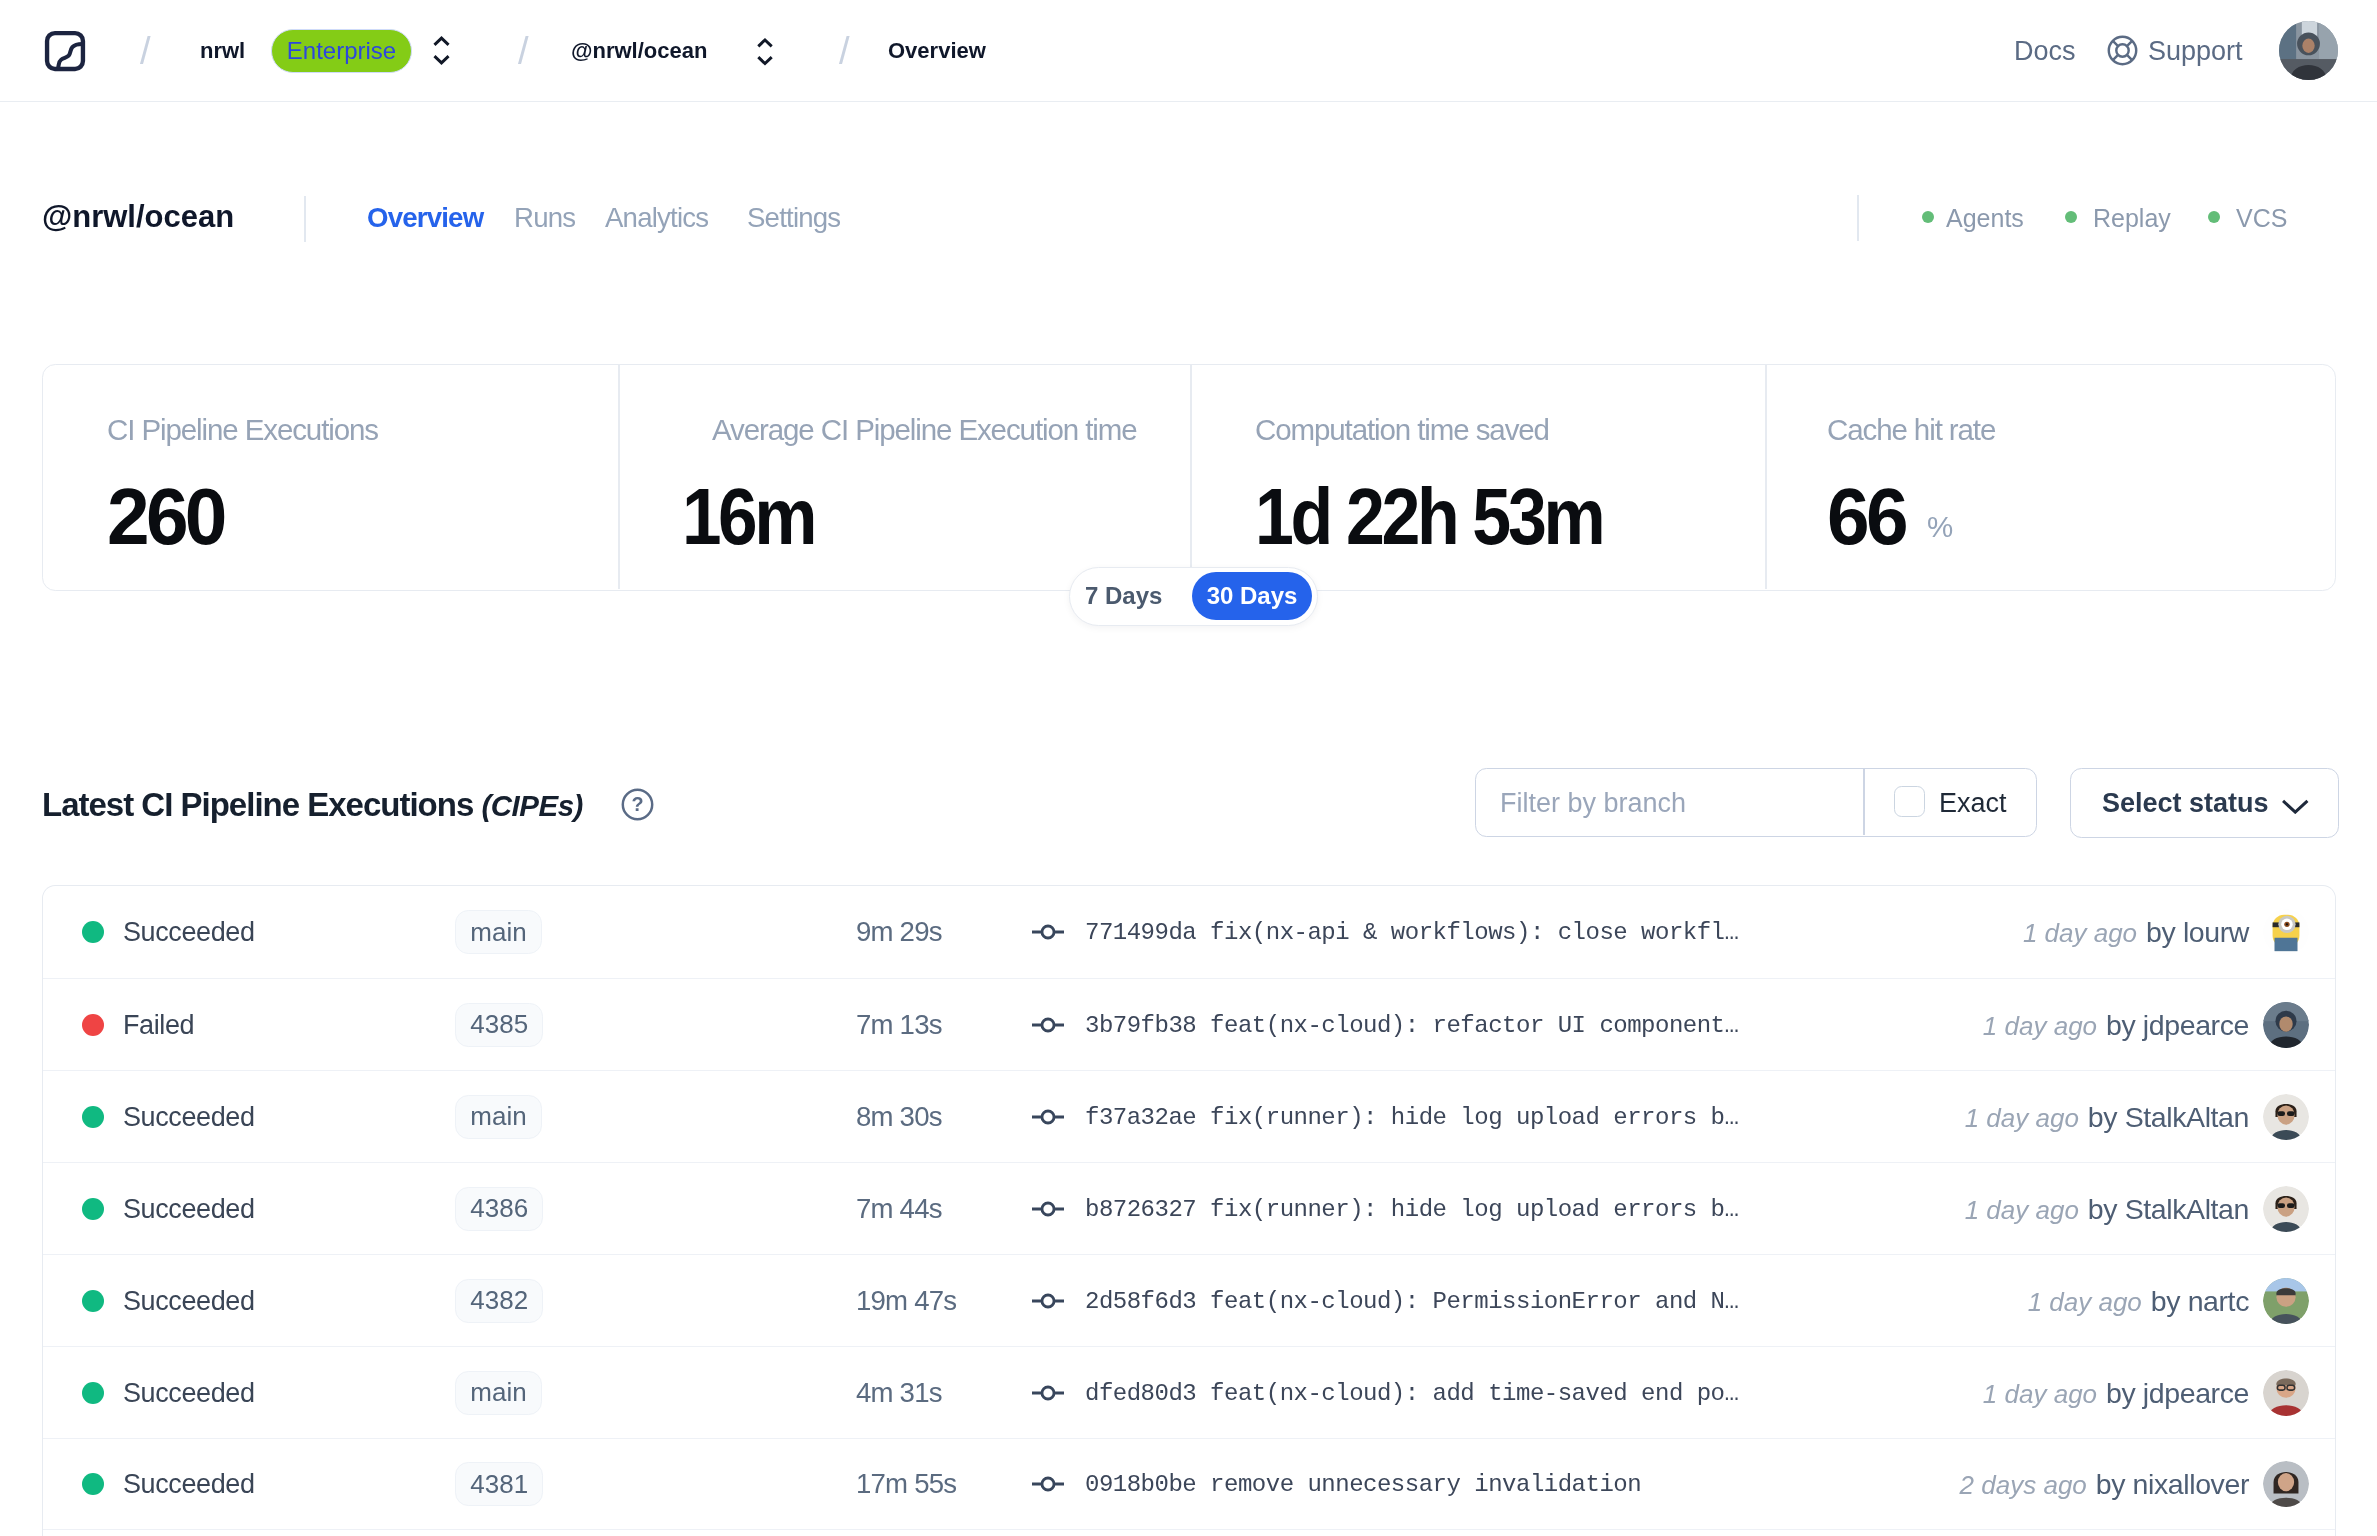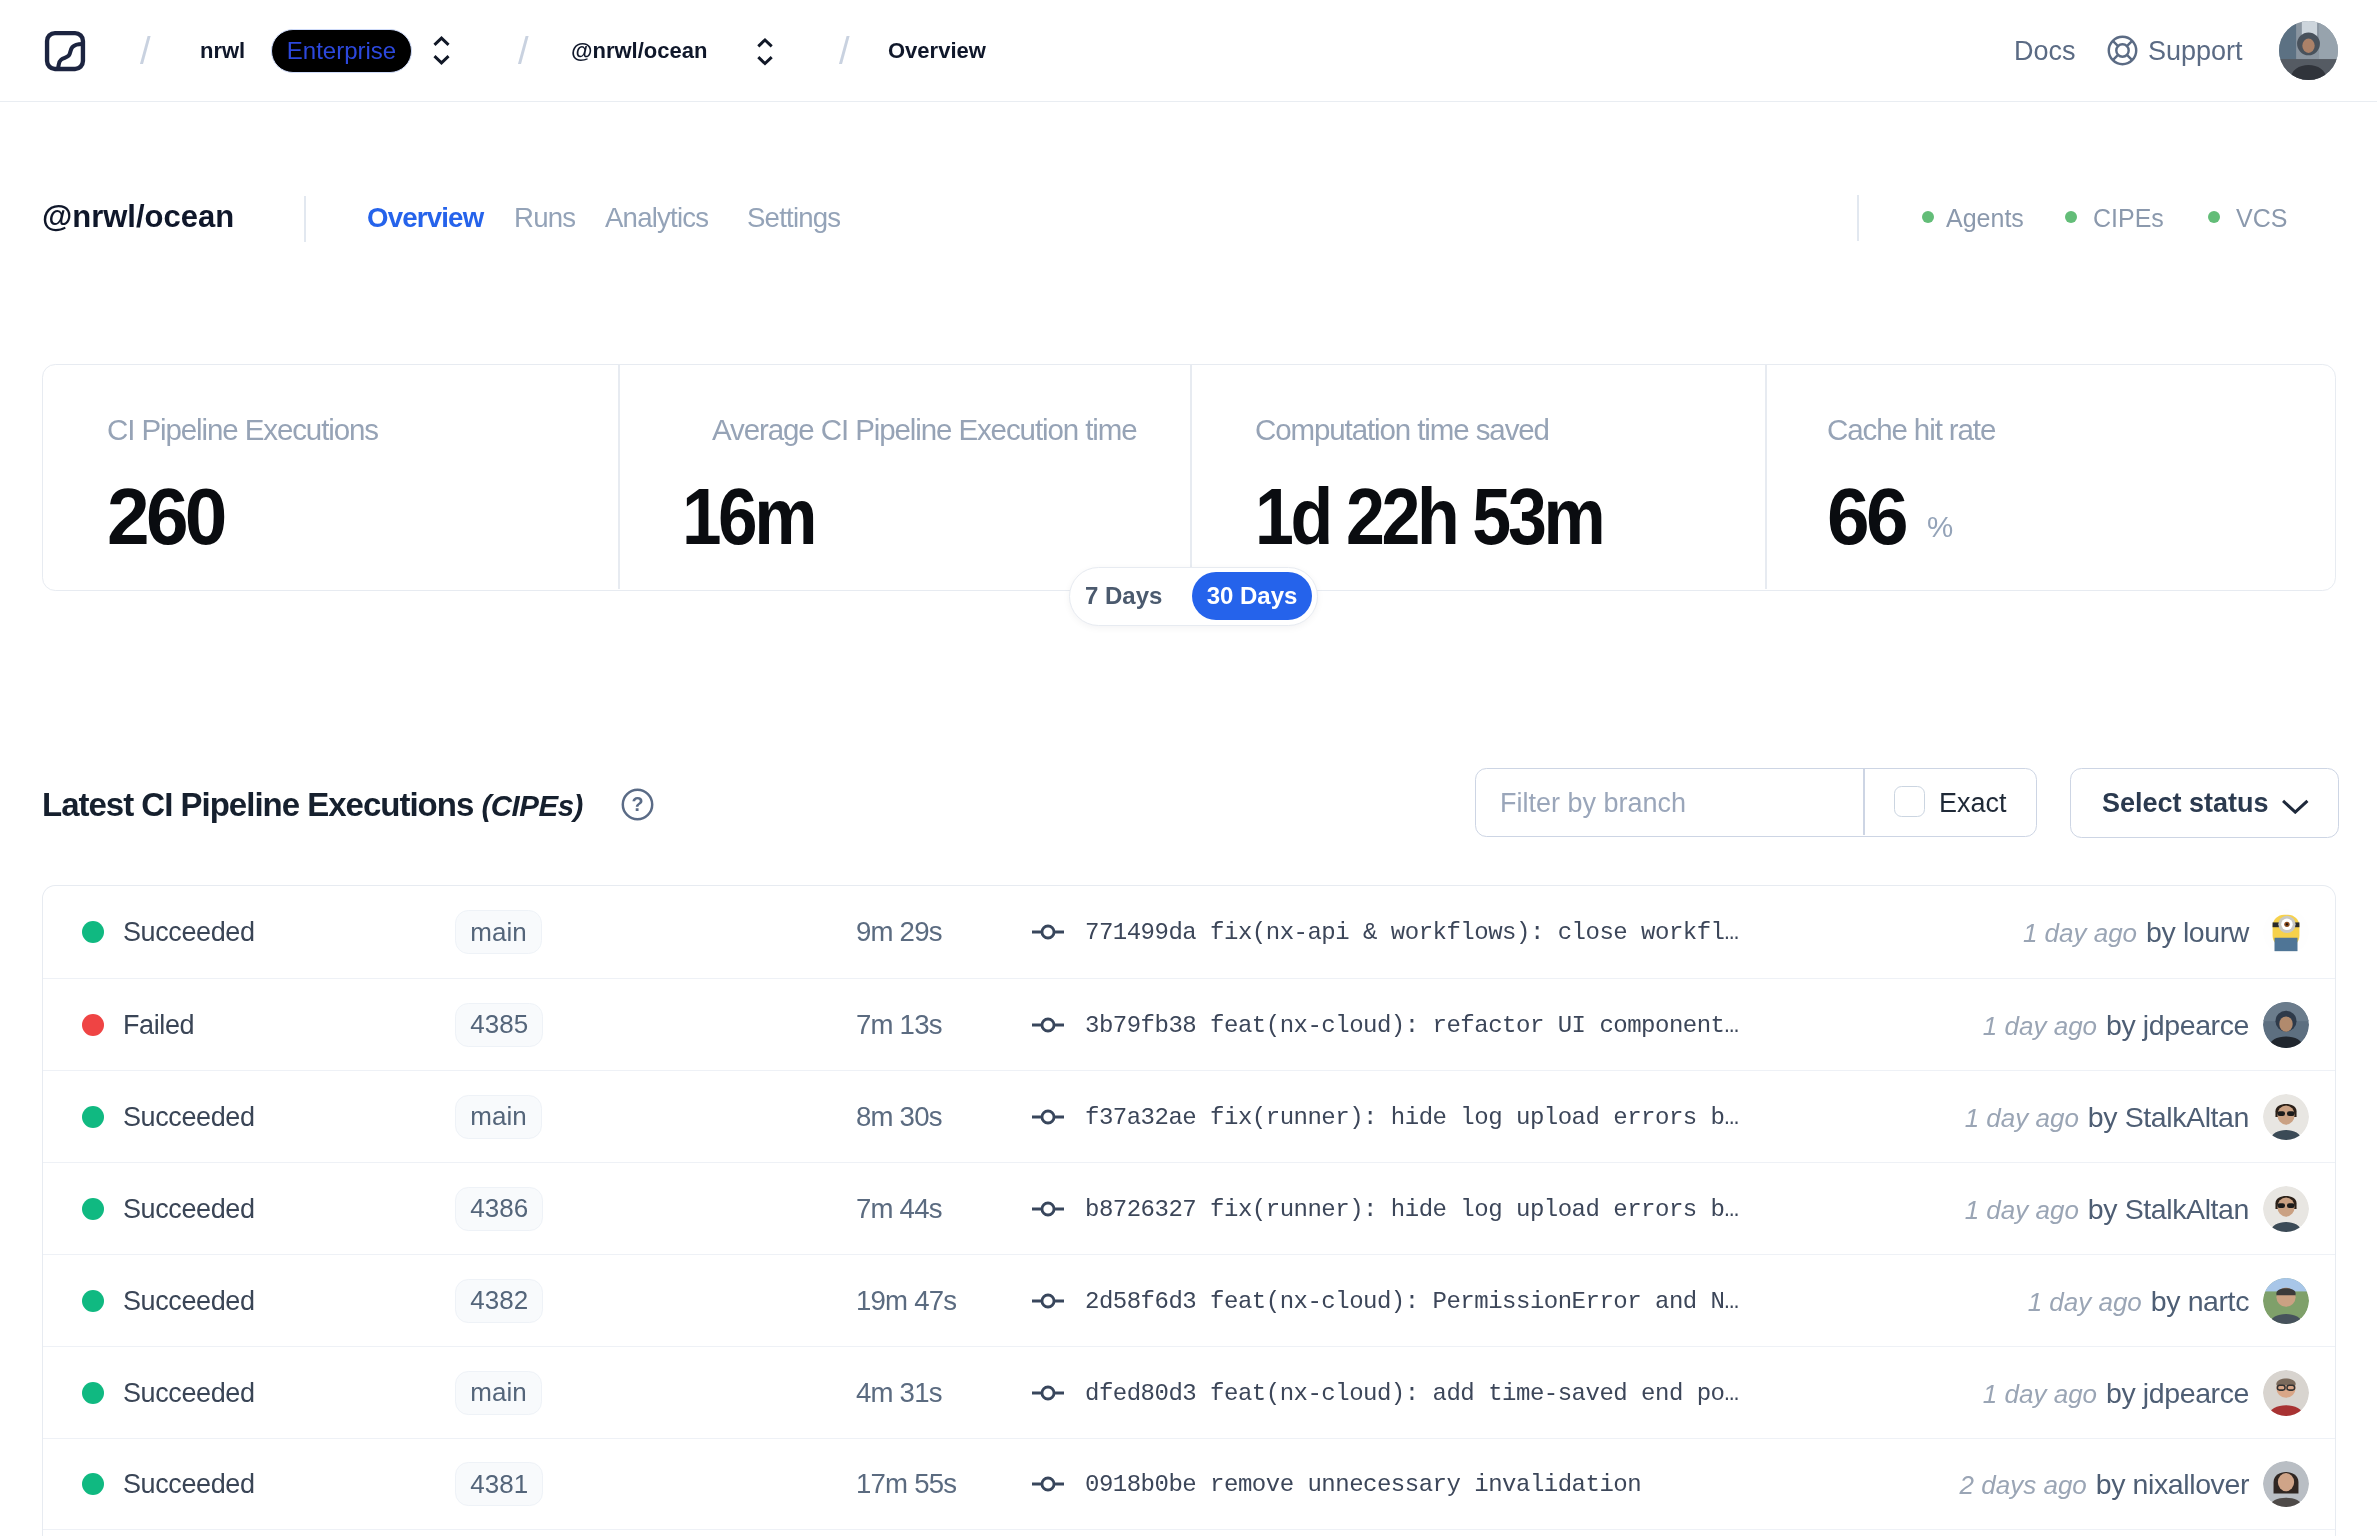--- a/index.html
+++ b/index.html
@@ -2,21 +2,21 @@
 <html style="font-size:15px"><head>
 <meta charset="utf-8">
 <style>
 * { margin:0; padding:0; box-sizing:border-box; }
 html,body { width:2378px; height:1537px; background:#fff; font-family:"Liberation Sans", sans-serif; overflow:hidden; position:relative; }
 .abs { position:absolute; }
 
 #nav { position:absolute; left:0; top:0; width:2378px; height:102px; background:#fff; border-bottom:1.9px solid #e9edf2; }
 .crumb-sep { position:absolute; top:50%; transform:translateY(-50%); color:#c9d2e0; font-size:38px; font-weight:400; }
 .navtxt { position:absolute; top:50%; transform:translateY(-50%); color:#0f172a; font-size:22px; font-weight:600; white-space:nowrap; }
-#ent-badge { position:absolute; left:271px; top:28.5px; width:141px; height:44px; border-radius:22px; background:#000000; border:1.9px solid #cfdbf9; color:#2c48dd; font-size:24px; font-weight:500; display:flex; align-items:center; justify-content:center; }
+#ent-badge { position:absolute; left:271px; top:28.5px; width:141px; height:44px; border-radius:22px; background:#84cc16; border:1.9px solid #cfdbf9; color:#2c48dd; font-size:24px; font-weight:500; display:flex; align-items:center; justify-content:center; }
 .navlink { position:absolute; top:50%; transform:translateY(-50%); color:#5b6b84; font-size:27px; font-weight:500; }
 
 #pagetitle { position:absolute; left:42px; top:217px; transform:translateY(-50%); font-size:31px; font-weight:700; color:#0f172a; }
 .vdiv { position:absolute; width:1.9px; background:#e2e8f0; }
 .tab { position:absolute; top:218px; transform:translateY(-50%); font-size:27.6px; font-weight:500; color:#94a3b8; letter-spacing:-0.8px; }
 .tab.active { color:#2563eb; font-weight:600; }
 .statusdot { position:absolute; width:12.4px; height:12.4px; border-radius:50%; background:#63bd78; top:211px; }
 .statuslbl { position:absolute; top:218px; transform:translateY(-50%); font-size:25px; color:#8b99ad; }
 
 #stats { position:absolute; left:42px; top:364px; width:2294px; height:227px; border:1.9px solid #e7ebf1; border-radius:13.3px; background:#fff; }
@@ -106,21 +106,21 @@
 <div id="pagetitle">@nrwl/ocean</div>
 <div class="vdiv" style="left:304px; top:196px; height:46px;"></div>
 <span class="tab active" style="left:367px;">Overview</span>
 <span class="tab" style="left:514px;">Runs</span>
 <span class="tab" style="left:605px;">Analytics</span>
 <span class="tab" style="left:747px;">Settings</span>
 <div class="vdiv" style="left:1857px; top:195px; height:46px;"></div>
 <div class="statusdot" style="left:1922px;"></div>
 <span class="statuslbl" style="left:1946px;">Agents</span>
 <div class="statusdot" style="left:2065px;"></div>
-<span class="statuslbl" style="left:2093px;">CIPEs</span>
+<span class="statuslbl" style="left:2093px;">Replay</span>
 <div class="statusdot" style="left:2208px;"></div>
 <span class="statuslbl" style="left:2236px;">VCS</span>
 
 <div id="stats">
   <div class="statdiv" style="left:575px;"></div>
   <div class="statdiv" style="left:1147px;"></div>
   <div class="statdiv" style="left:1722px;"></div>
 </div>
 <span class="statlbl" style="left:107px;">CI Pipeline Executions</span>
 <span class="statlbl" style="left:712px;">Average CI Pipeline Execution time</span>

